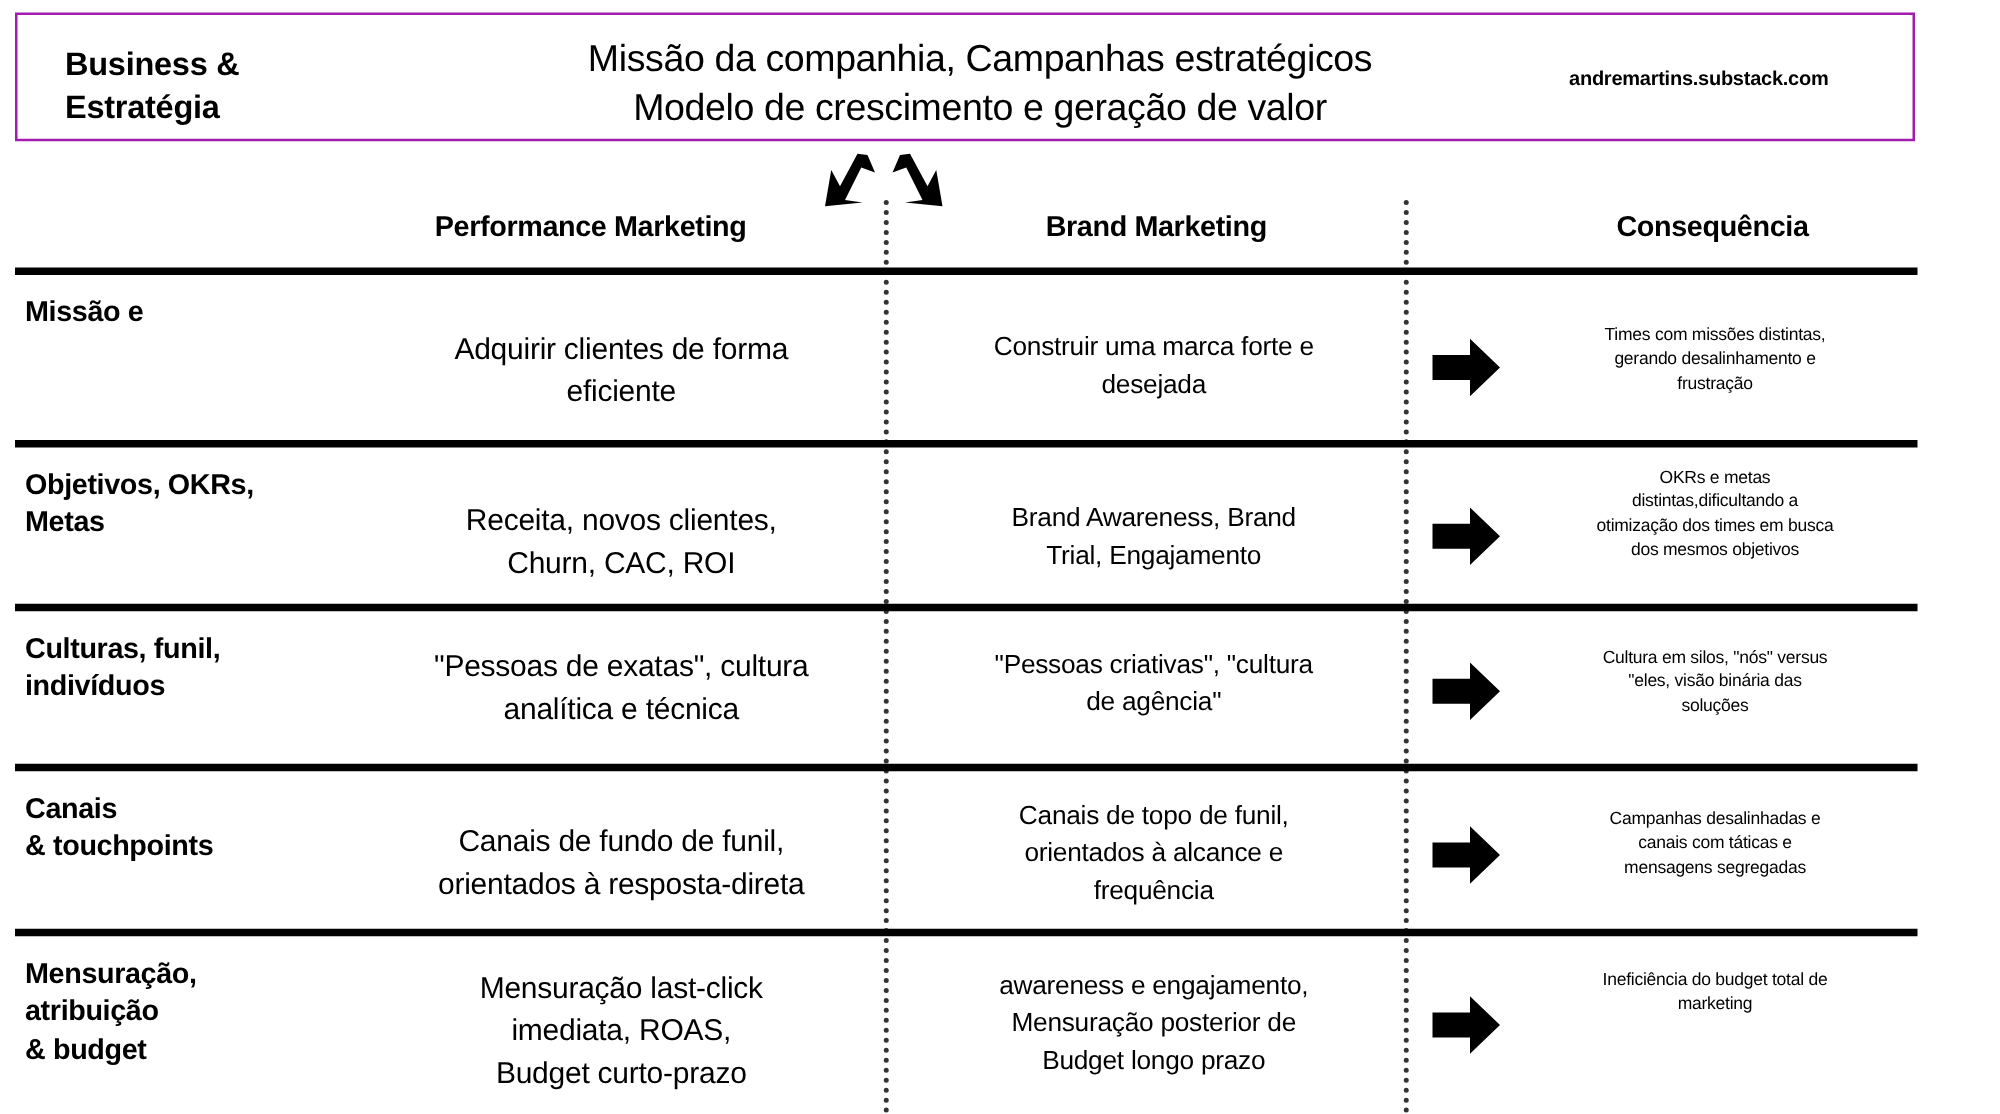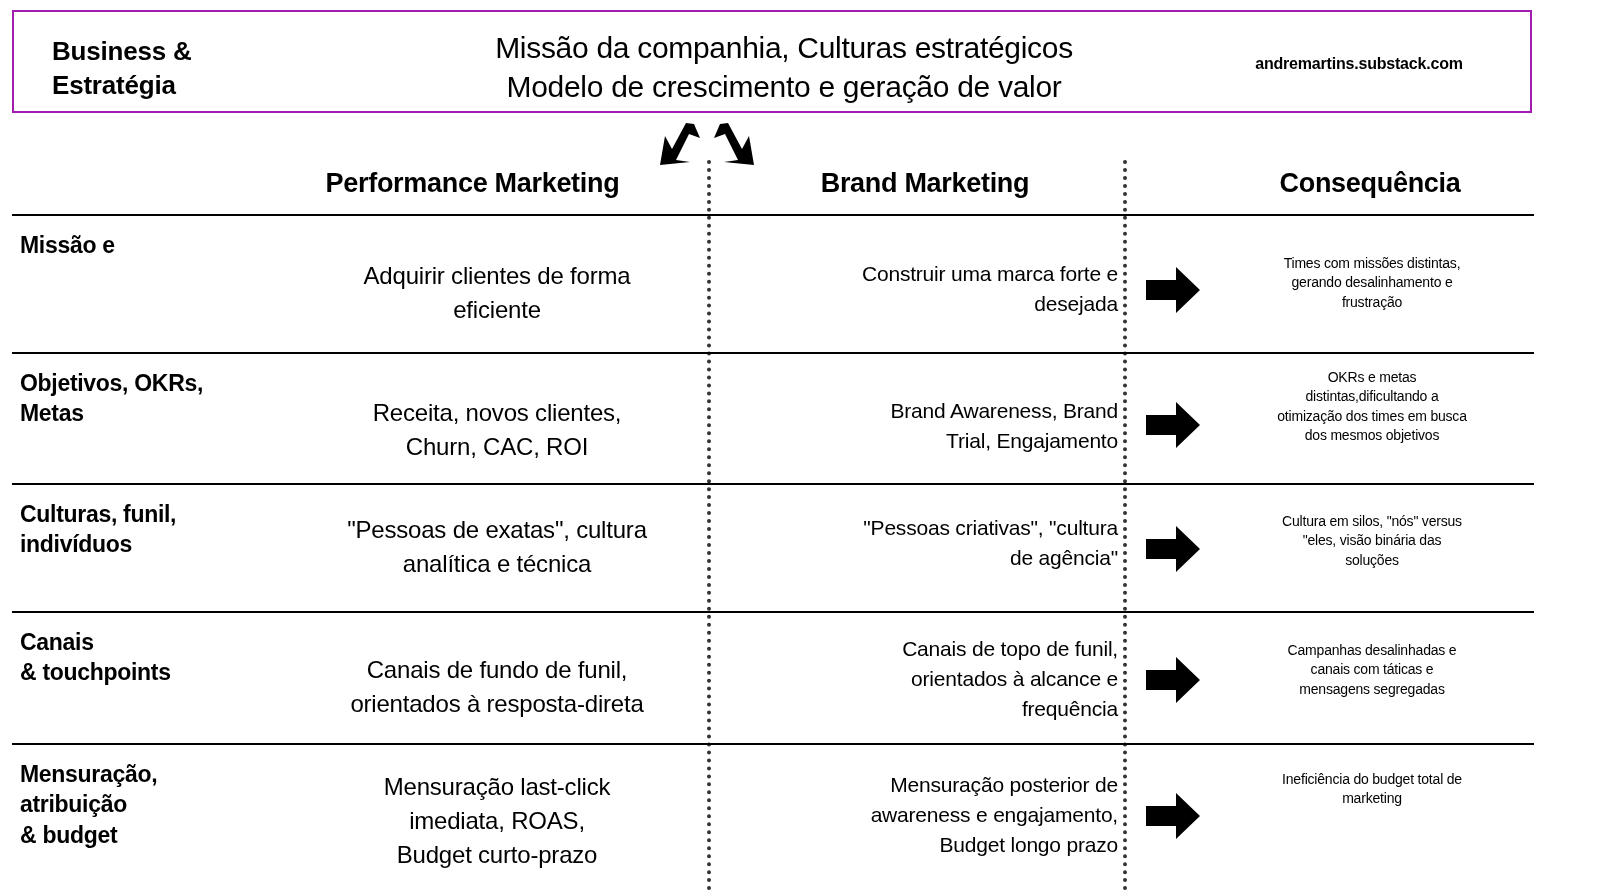--- a/index.html
+++ b/index.html
@@ -83,34 +83,34 @@
     border-left: 4px dotted #333333;
   }
   .vdiv.one  { left: 707px; }
   .vdiv.two  { left: 1123px; }
 
   
   .colhead {
     position: absolute;
     top: 168px;
     text-align: center;
-    font-size: 27px;
+    font-size: 23px;
     font-weight: bold;
     letter-spacing: -0.3px;
   }
   .colhead.c1 { left: 215px;  width: 515px; }
   .colhead.c2 { left: 725px;  width: 400px; }
   .colhead.c3 { left: 1150px; width: 440px; }
 
   
   .row {
     position: absolute;
     left: 12px;
     width: 1522px;
-    border-top: 2px solid #000000;
+    border-top: 6px solid #000000;
     box-sizing: border-box;
   }
   .row.r1 { top: 214px; height: 138px; }
   .row.r2 { top: 352px; height: 131px; }
   .row.r3 { top: 483px; height: 128px; }
   .row.r4 { top: 611px; height: 108px; }
   .row.r5 { top: 743px; height: 172px; border-bottom: none; }
 
   .cell-label {
     position: absolute;
@@ -129,21 +129,21 @@
     width: 410px;
     text-align: center;
     font-size: 24px;
     line-height: 1.42;
     letter-spacing: -0.2px;
   }
   .cell-brand {
     position: absolute;
     left: 716px;
     width: 390px;
-    text-align: right;
+    text-align: center;
     font-size: 21px;
     line-height: 1.42;
     letter-spacing: -0.2px;
   }
   .cell-cons {
     position: absolute;
     left: 1190px;
     width: 340px;
     text-align: center;
     font-size: 14px;
@@ -190,21 +190,21 @@
 <body>
 
 <div class="canvas">
 
   <div class="header-box">
     <div class="header-left">
       <span class="line">Business &amp;</span>
       <span class="line">Estratégia</span>
     </div>
     <div class="header-center">
-      <span class="line">Missão da companhia, Culturas estratégicos</span>
+      <span class="line">Missão da companhia, Campanhas estratégicos</span>
       <span class="line">Modelo de crescimento e geração de valor</span>
     </div>
     <div class="header-right">andremartins.substack.com</div>
   </div>
 
   <div class="top-arrows">
     <svg width="110" height="44" viewBox="0 0 110 44" xmlns="http://www.w3.org/2000/svg">
 
       <g>
         <path d="M44 2 L50 16 L39 12 L26 38 L40 40 L10 43 L15 14 L22 27 L36 1 Z" fill="#000000" transform="translate(-2,0)"></path>
@@ -329,22 +329,22 @@
       <span class="line">Mensuração,</span>
       <span class="line">atribuição</span>
       <span class="line">&amp; budget</span>
     </div>
     <div class="cell-perf">
       <span class="line">Mensuração last-click</span>
       <span class="line">imediata, ROAS,</span>
       <span class="line">Budget curto-prazo</span>
     </div>
     <div class="cell-brand">
+      <span class="line">awareness e engajamento,</span>
       <span class="line">Mensuração posterior de</span>
-      <span class="line">awareness e engajamento,</span>
       <span class="line">Budget longo prazo</span>
     </div>
     <div class="arrow-icon">
       <svg width="58" height="52" viewBox="0 0 58 52" xmlns="http://www.w3.org/2000/svg">
         <path d="M2 16 L32 16 L32 3 L56 26 L32 49 L32 36 L2 36 Z" fill="#000000"></path>
       </svg>
     </div>
     <div class="cell-cons">
       <span class="line">Ineficiência do budget total de</span>
       <span class="line">marketing</span>

